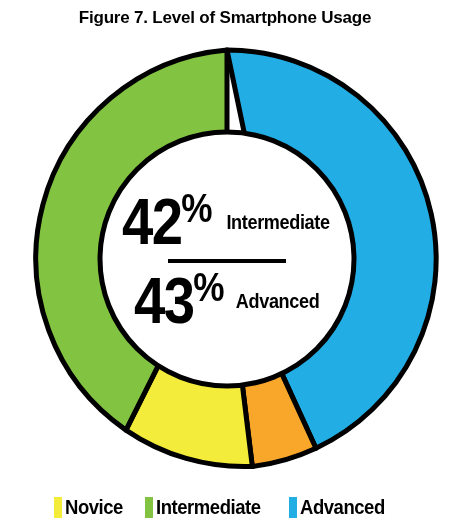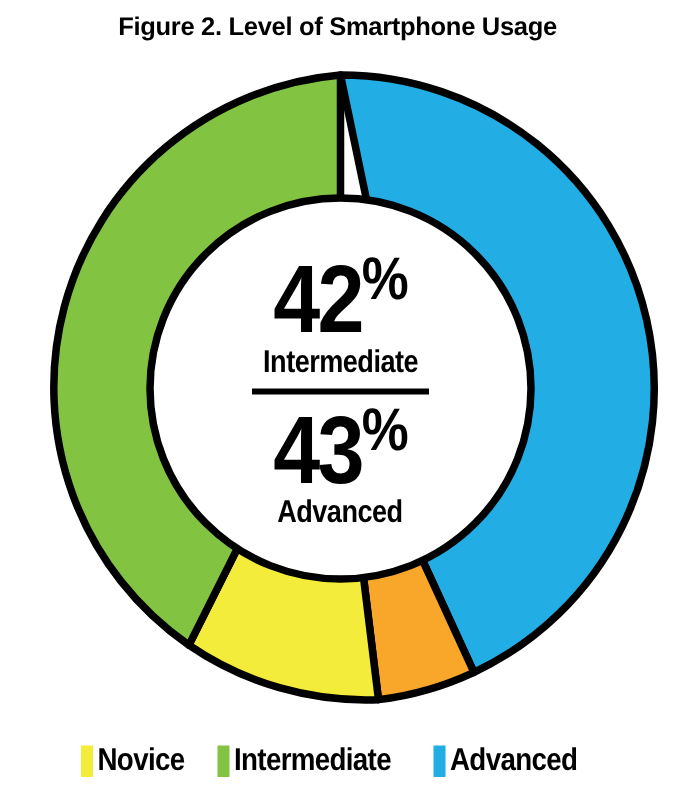--- a/index.html
+++ b/index.html
@@ -48,21 +48,21 @@
     width: 256px;
     height: 256px;
     display: flex;
     flex-direction: column;
     align-items: center;
     justify-content: center;
     pointer-events: none;
   }
   .stat {
     display: flex;
-    flex-direction: column;
+    flex-direction: row;
     align-items: center;
     line-height: 1;
   }
   .stat-pct {
     font-family: "Liberation Sans Narrow", "Liberation Sans", sans-serif;
     font-weight: bold;
     font-size: 64px;
     line-height: 0.92;
     color: #000000;
     letter-spacing: -2px;
@@ -121,21 +121,21 @@
     transform: scaleX(0.88);
     transform-origin: left center;
     white-space: nowrap;
   }
 </style>
 </head>
 <body>
 
 <div class="figure">
 
-  <div class="chart-title">Figure 2. Level of Smartphone Usage</div>
+  <div class="chart-title">Figure 7. Level of Smartphone Usage</div>
 
   <div class="donut-wrap">
     <svg class="donut-svg" width="450" height="440" viewBox="0 0 450 440">
       <g>
 
         <path d="M 227 10 A 209 209 0 0 1 315.96 408.20 L 278.92 327.38 A 127 127 0 0 0 281.00 269.11 Z" fill="#22AEE5" stroke="#000000" stroke-width="5" stroke-linejoin="round"></path>
 
         <path d="M 315.96 408.20 A 209 209 0 0 1 252.32 426.43 L 242.35 345.05 A 127 127 0 0 0 278.92 327.38 Z" fill="#F9A72B" stroke="#000000" stroke-width="5" stroke-linejoin="round"></path>
 
         <path d="M 252.32 426.43 A 209 209 0 0 1 125.95 390.10 L 168.64 304.89 A 127 127 0 0 0 242.35 345.05 Z" fill="#F4EC3A" stroke="#000000" stroke-width="5" stroke-linejoin="round"></path>

